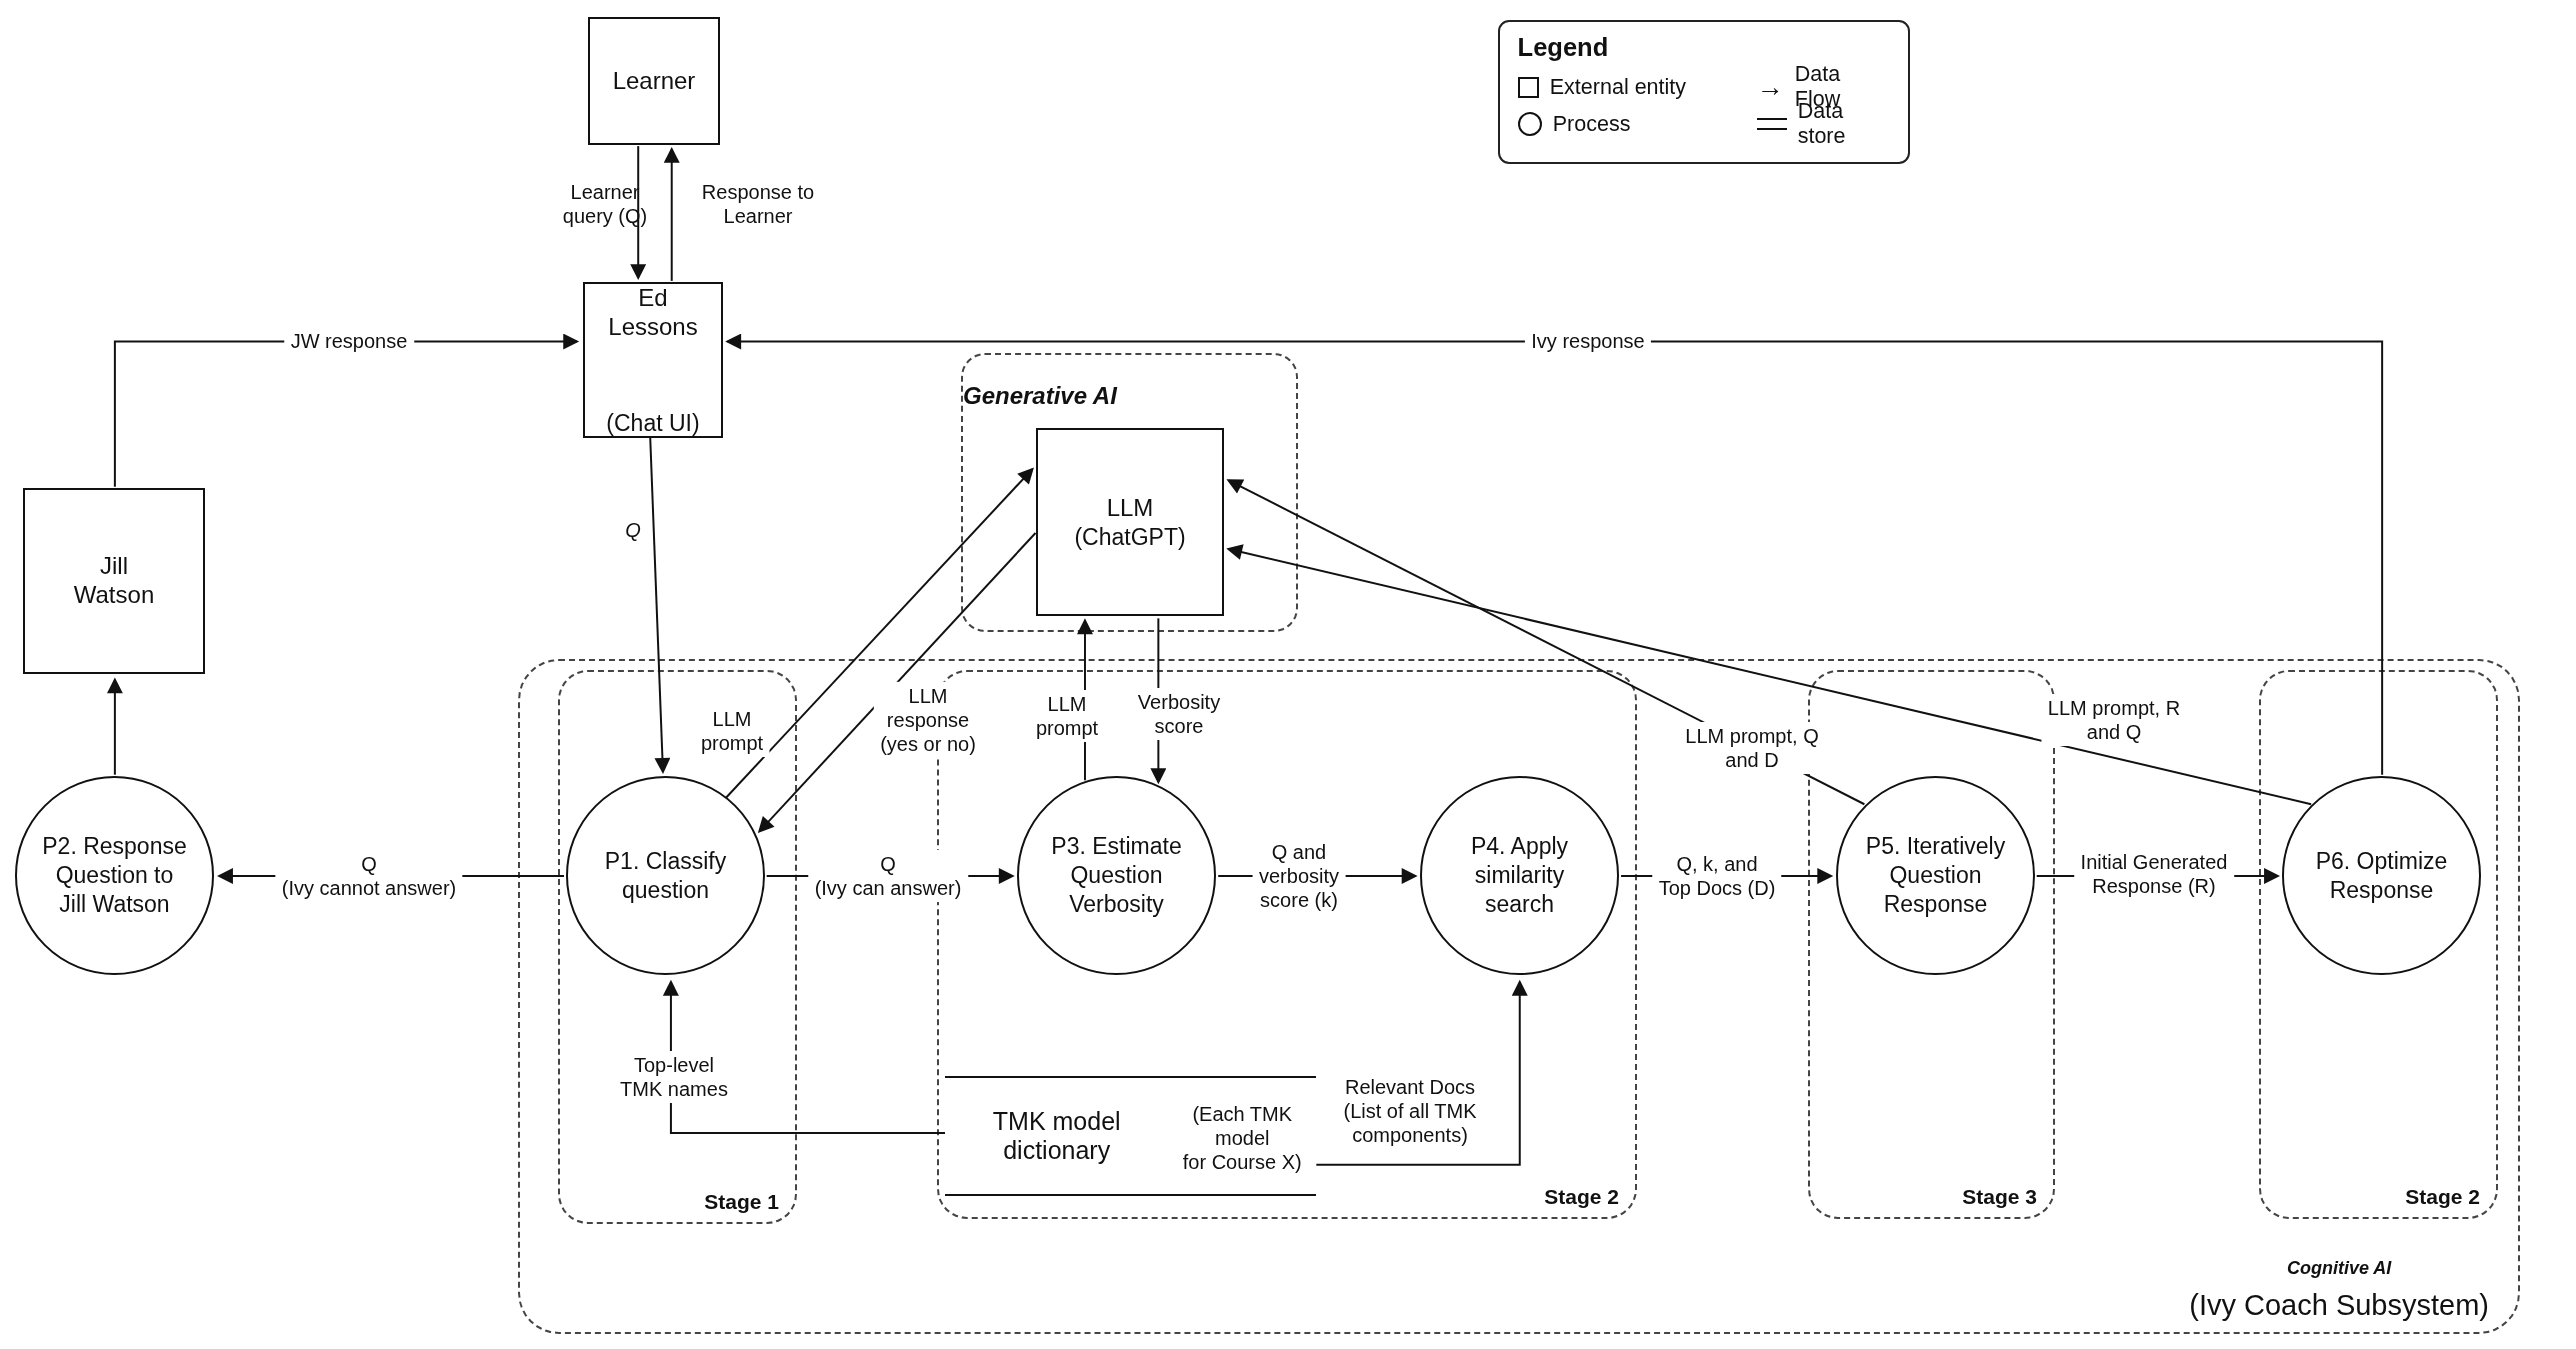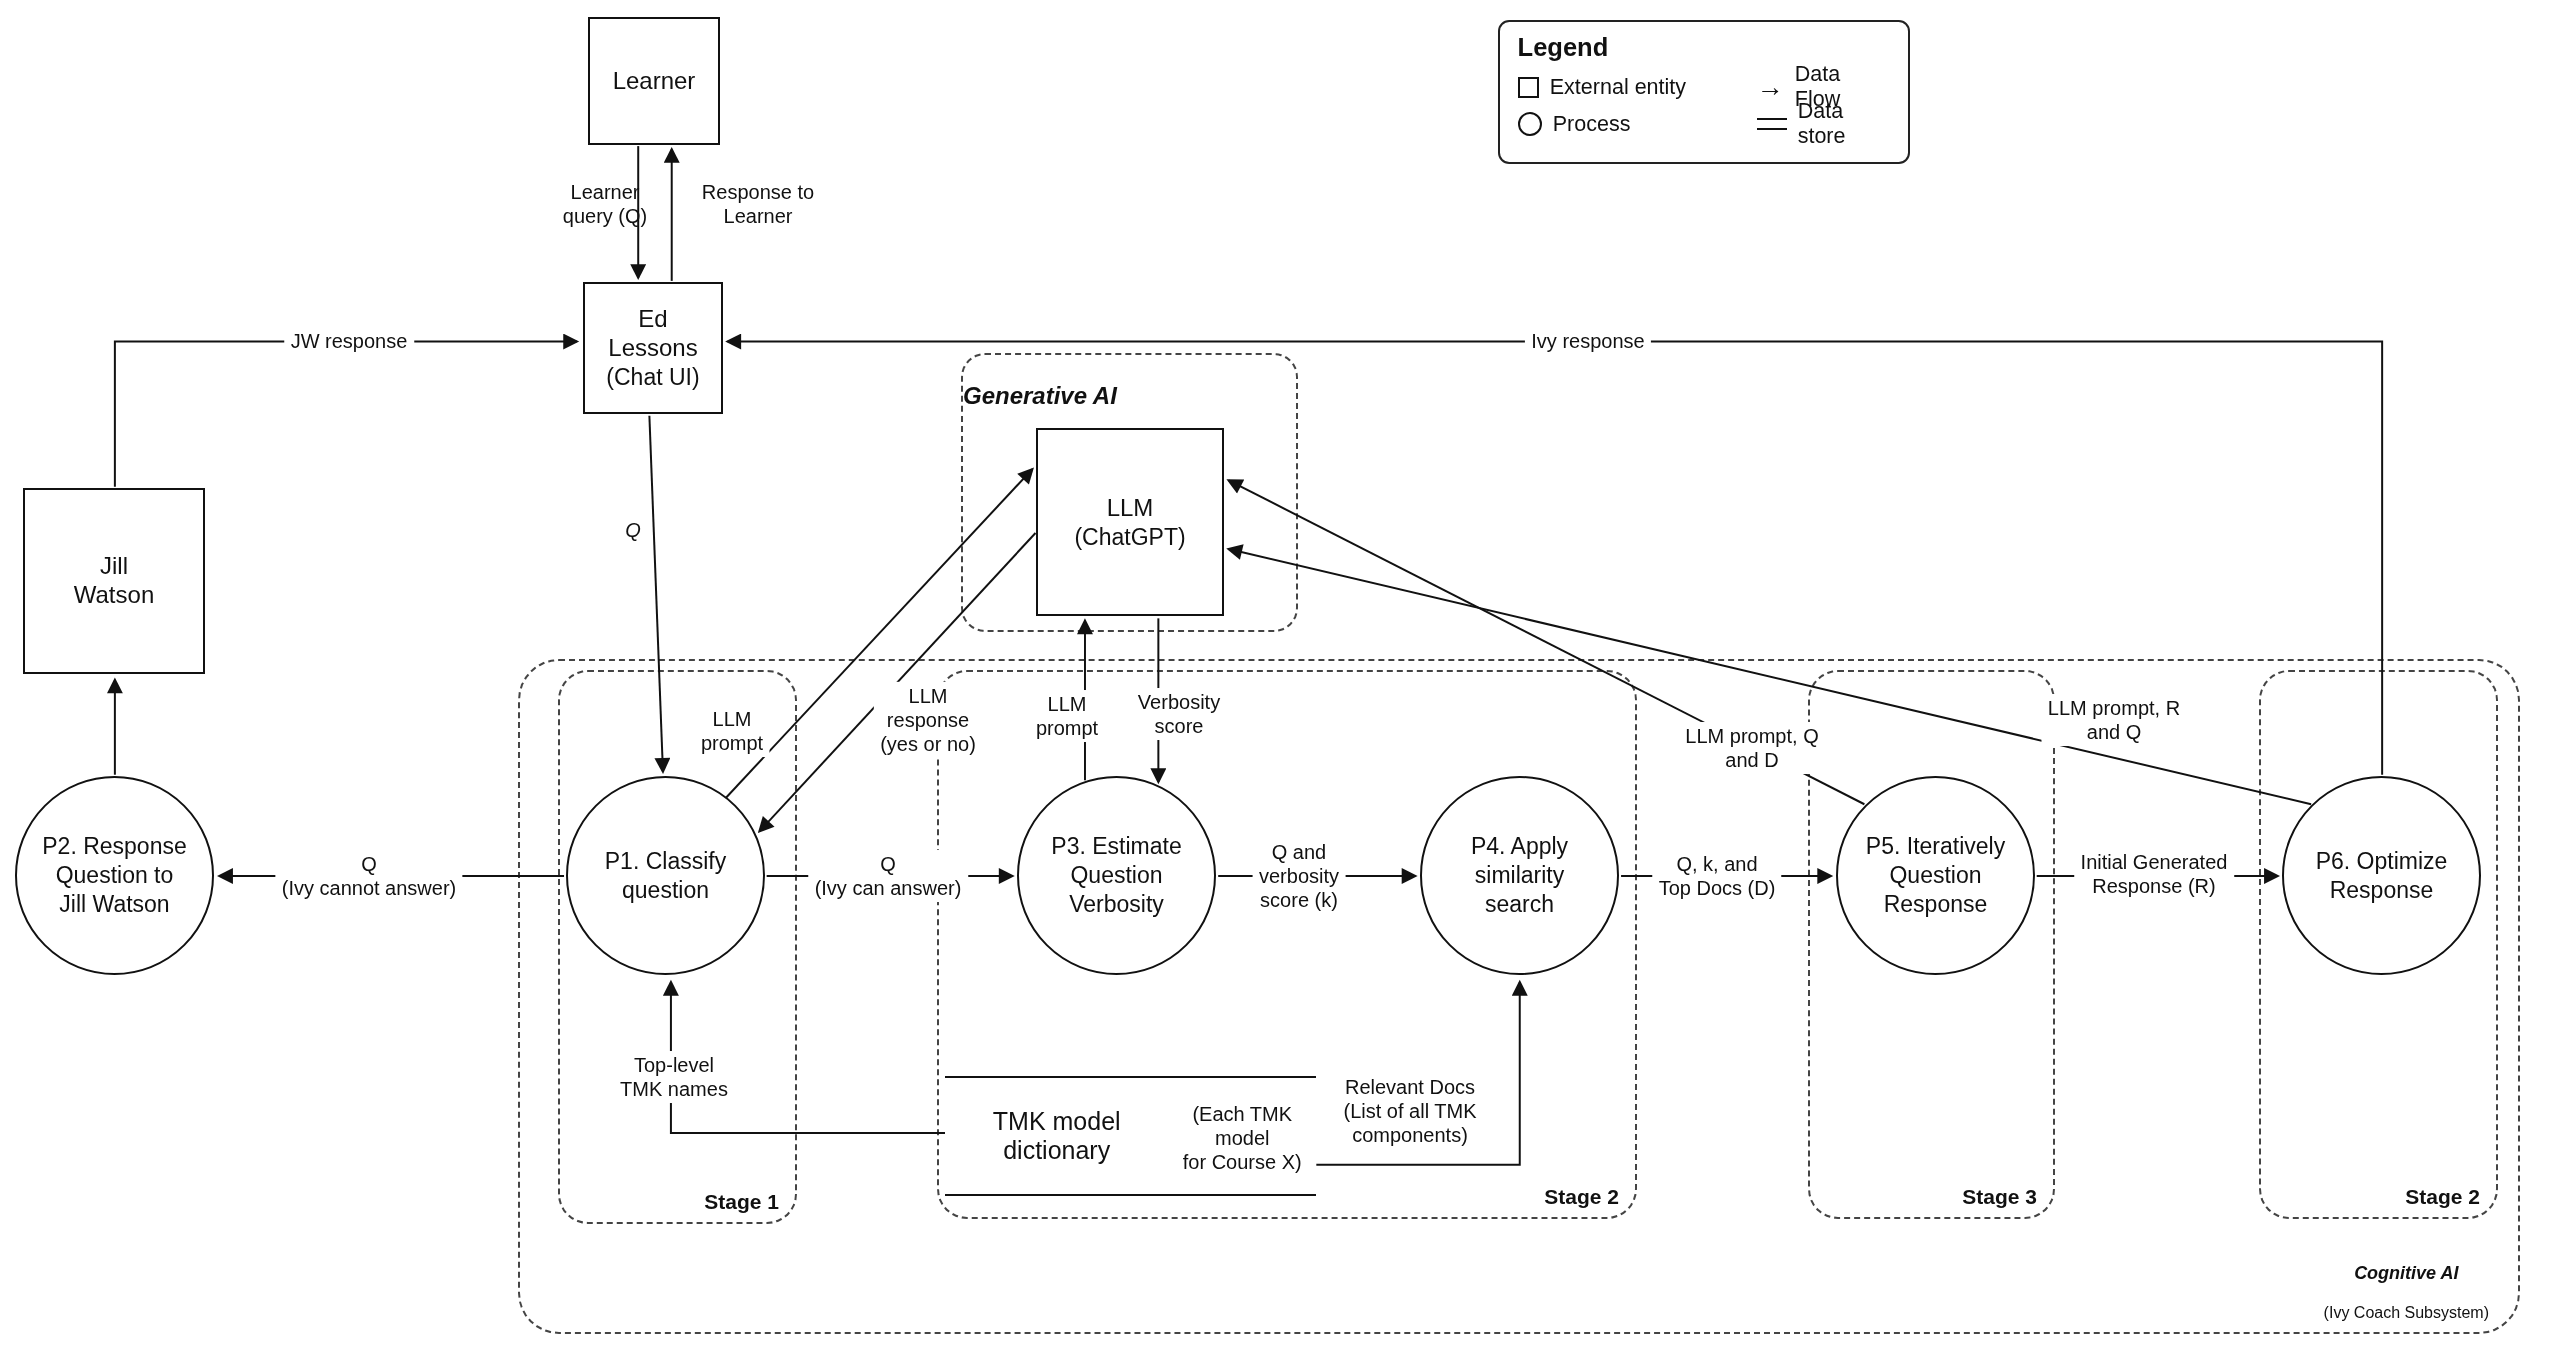--- a/index.html
+++ b/index.html
@@ -8,21 +8,21 @@
   #canvas { position:relative; width:2576px; height:1350px; background:#fff; overflow:hidden; }
 
   #wires { position:absolute; left:0; top:0; z-index:2; }
 
   .region { position:absolute; border:2.4px dashed #444; border-radius:30px; z-index:1; background:transparent; }
   .region-label { position:absolute; top:6px; left:0; width:100%; text-align:left;
                   font-weight:bold; font-style:italic; font-size:24px;margin-top:21px; }
   .stage-label { position:absolute; right:16px; bottom:8px; font-weight:bold; font-size:21px; z-index:3; }
   .cog-label { position:absolute; right:29px; bottom:9.6px; text-align:center; z-index:3; }
   .cog-label .t { font-weight:bold; font-style:italic; font-size:18px; }
-  .cog-label .s { font-size:16px; margin-top:20px; }
+  .cog-label .s { font-size:29px; margin-top:10px; }
 
   .box { position:absolute; border:2.4px solid #111; background:#fff; display:flex; flex-direction:column;
          align-items:center; justify-content:center; text-align:center; z-index:4; }
   .box .main { font-size:24px; line-height:1.2; white-space:pre-line; }
   .box .sub  { font-size:23px; line-height:1.15; margin-top:1.6px; }
 
   .circle { position:absolute; width:199px; height:199px; border:2.4px solid #111; border-radius:50%;
             background:#fff; display:flex; align-items:center; justify-content:center; text-align:center;
             font-size:23px; line-height:1.25; white-space:pre-line; z-index:4; }
 
@@ -103,21 +103,21 @@
       <polyline points="2986,971 2986,428 912,428"></polyline>
       <polyline points="1185,1420 841,1420 841,1231"></polyline>
       <polyline points="1650,1460 1905,1460 1905,1231"></polyline>
     </g>
   </svg>
 
   <div class="box" style="left:588px; top:17px; width:132px; height:128px;">
     <div class="main">Learner</div>
   </div>
 
-  <div class="box" style="left:583px; top:282px; width:140px; height:132px;">
+  <div class="box" style="left:583px; top:282px; width:140px; height:156px;justify-content:space-between;">
     <div class="main">Ed
 Lessons</div>
     <div class="sub">(Chat UI)</div>
   </div>
 
   <div class="box" style="left:23px; top:488px; width:182px; height:186px;">
     <div class="main">Jill
 Watson</div>
   </div>
 

